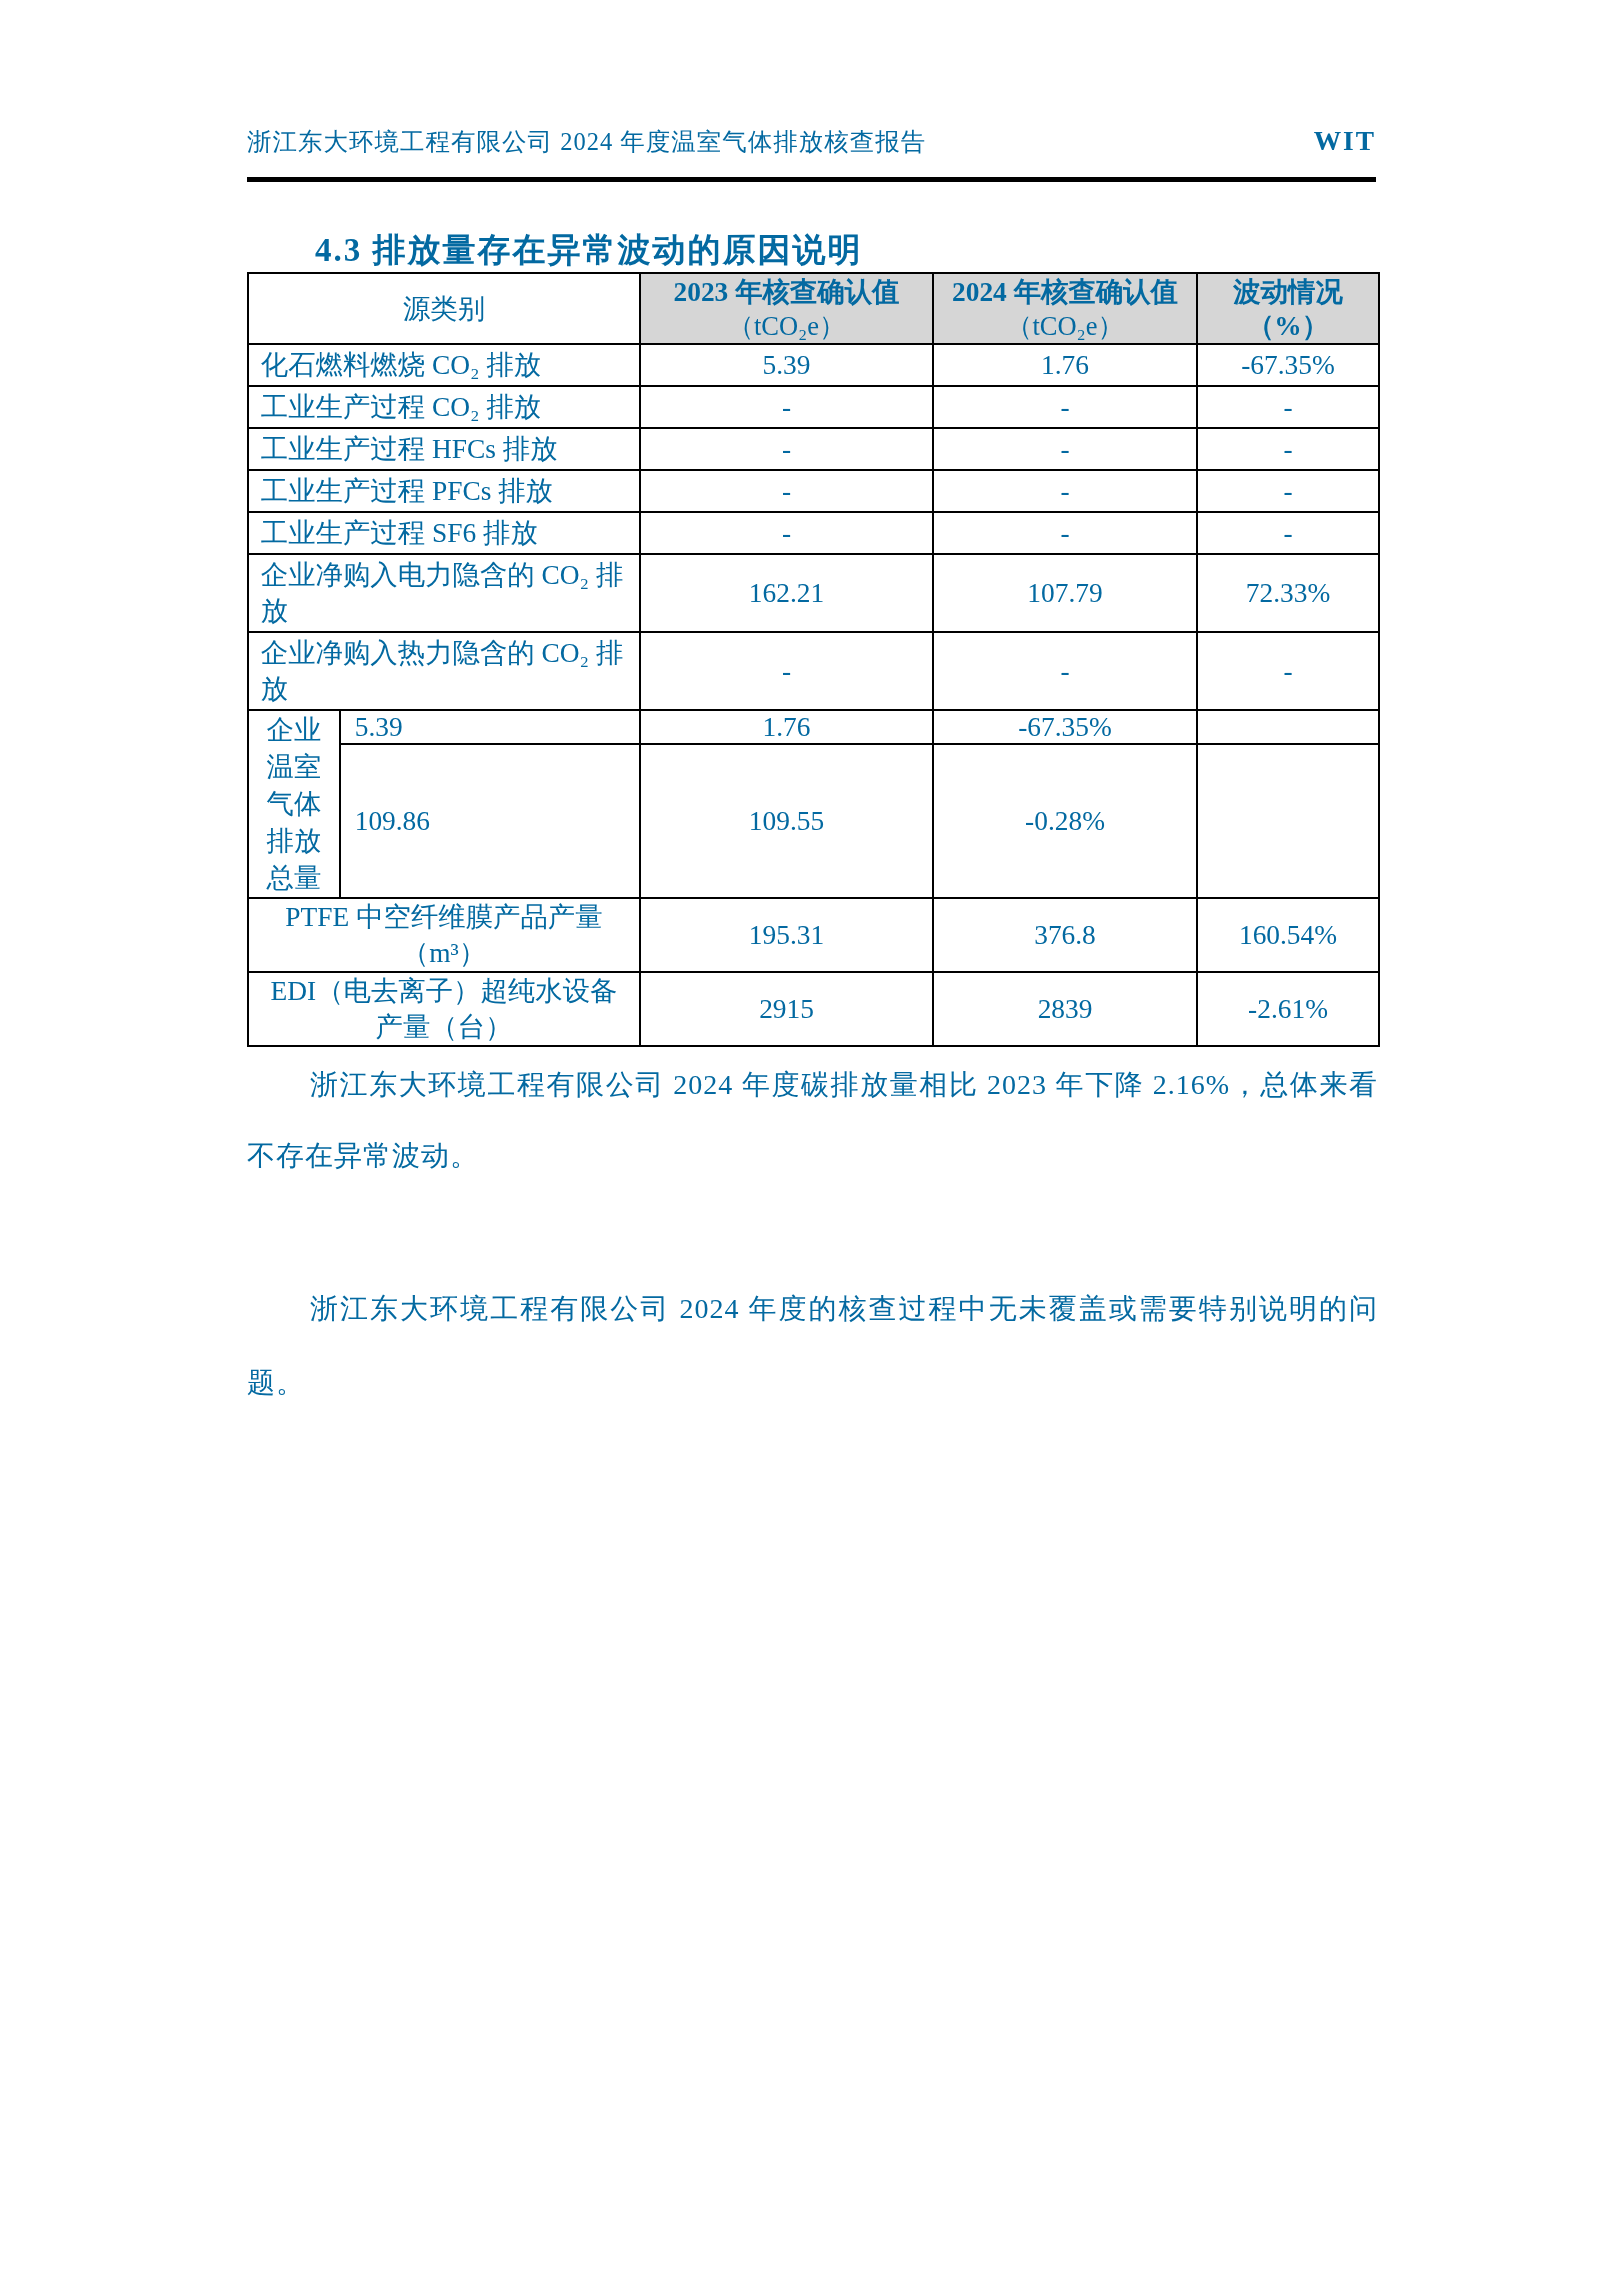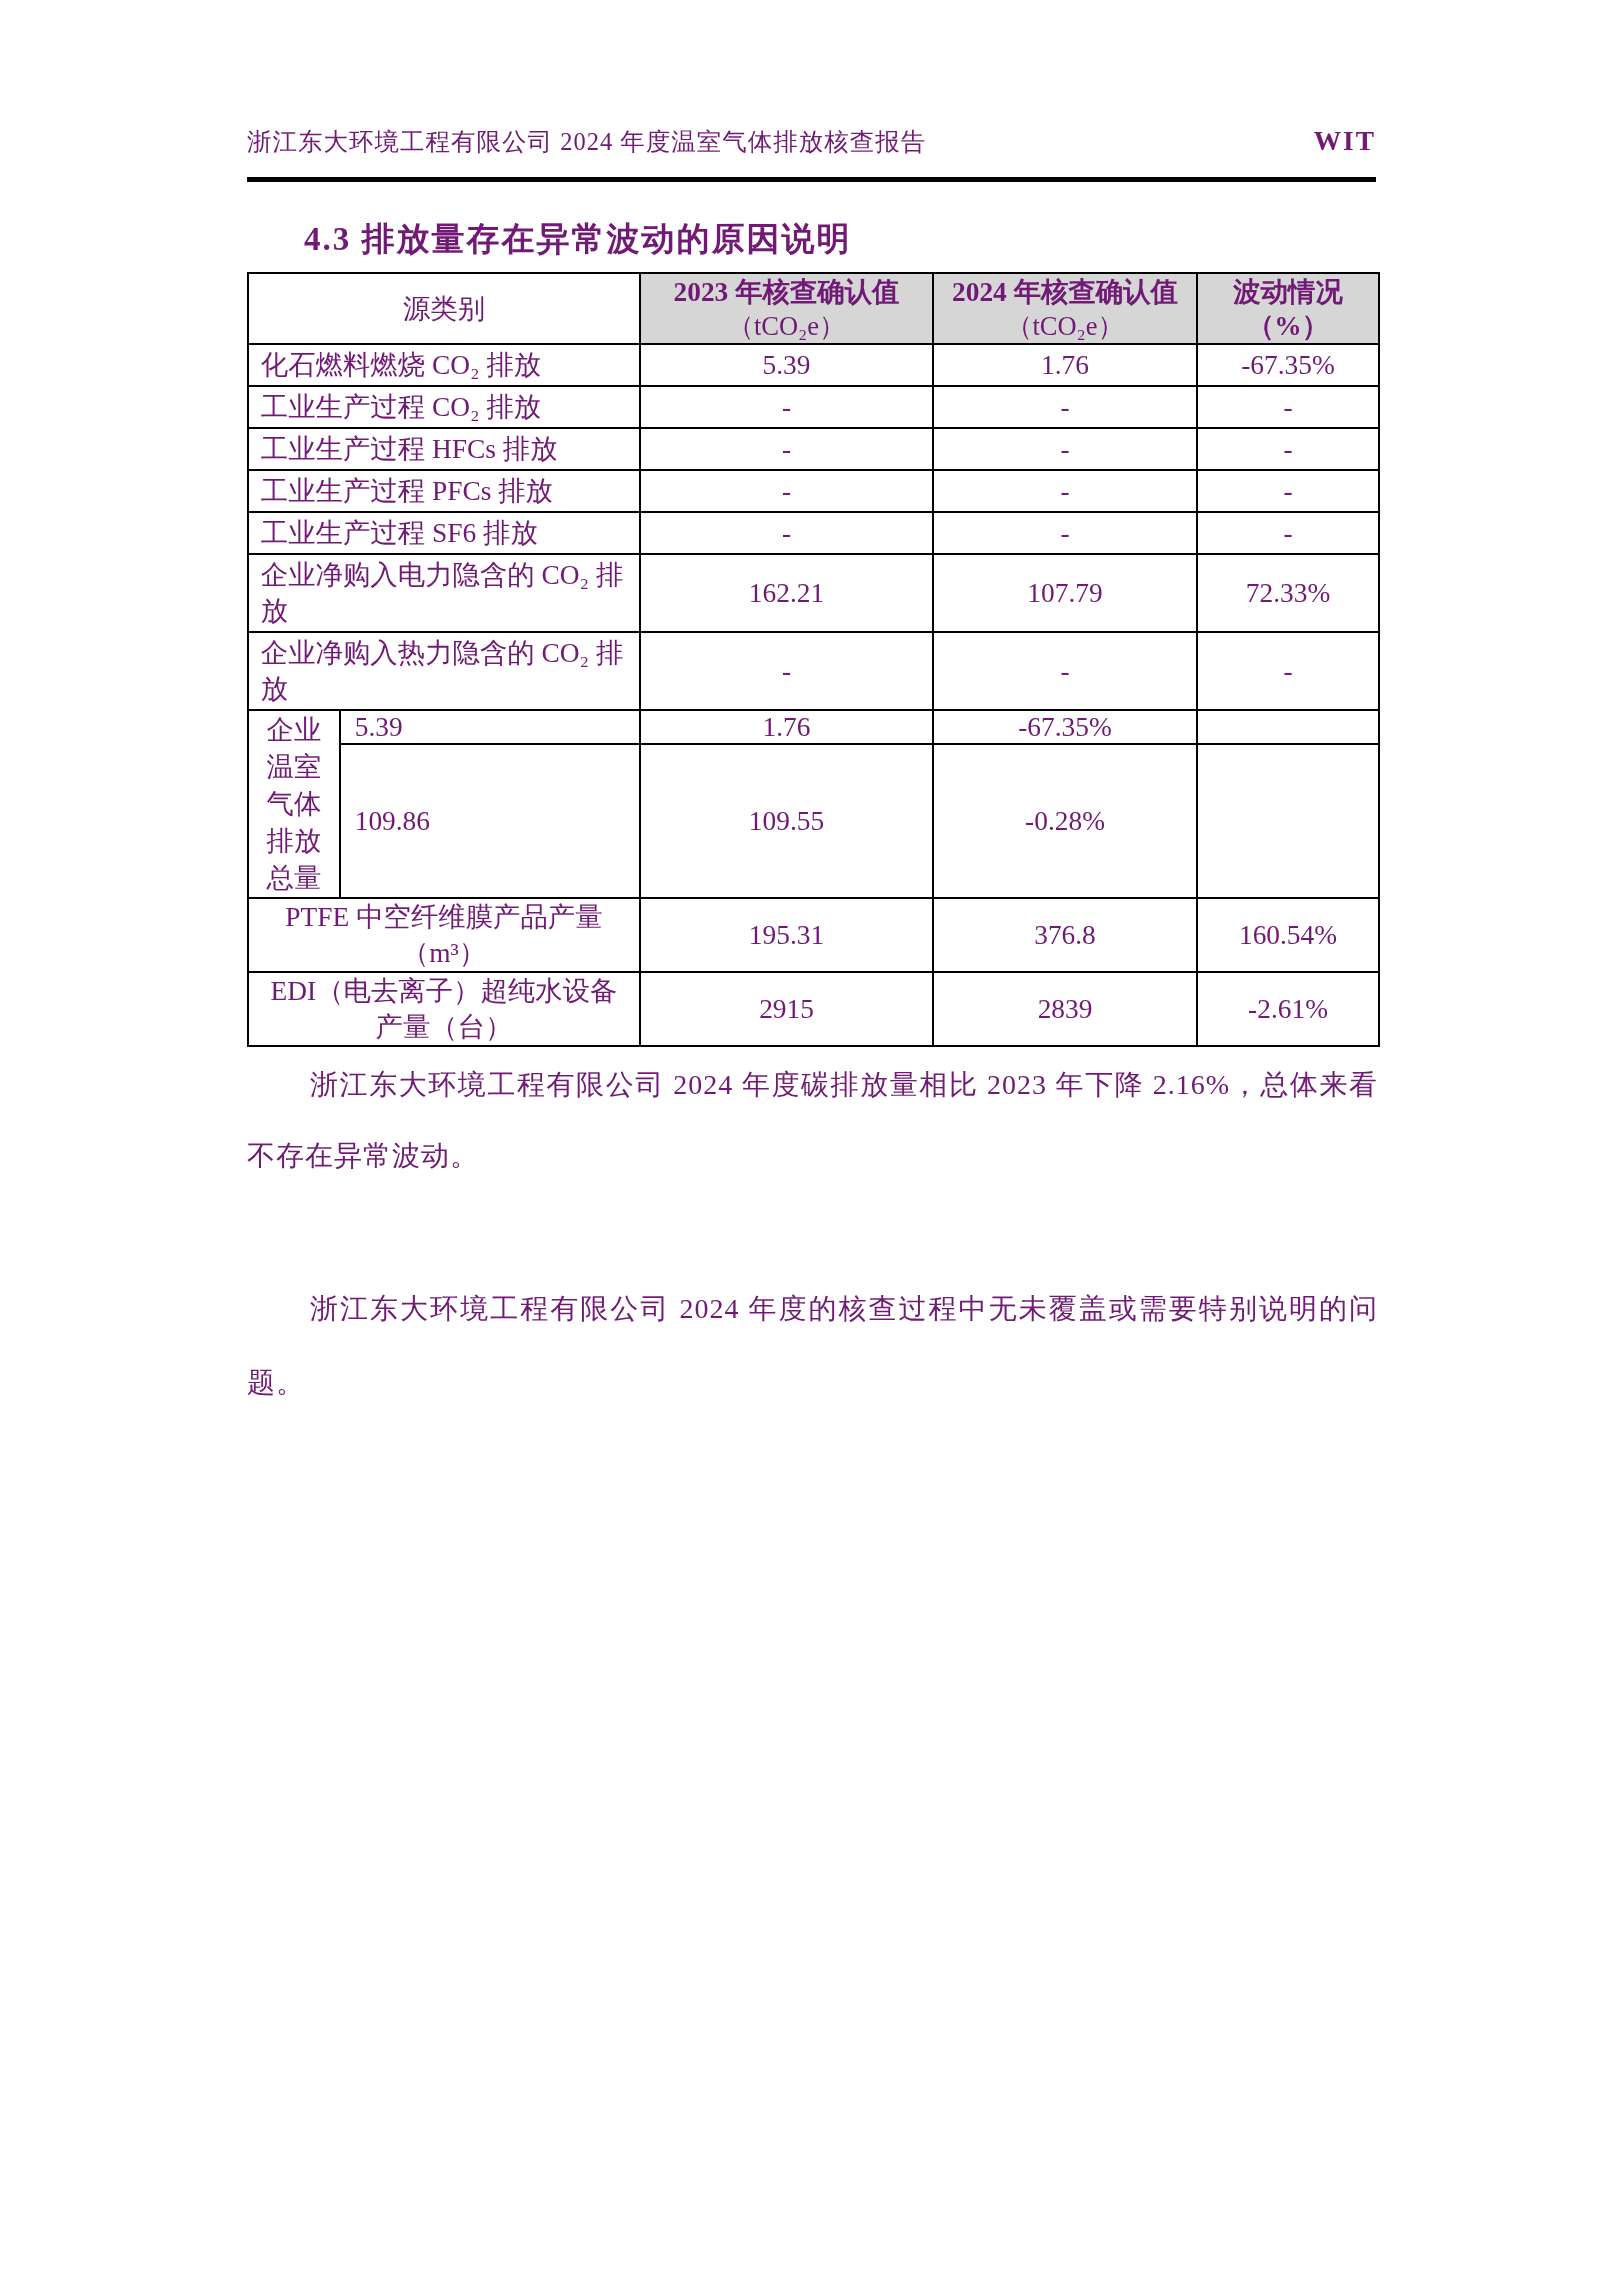--- a/index.html
+++ b/index.html
@@ -1,29 +1,29 @@
 <!DOCTYPE html>
 <html><head>
 <meta charset="utf-8">
 <style>
   html,body{margin:0;padding:0;background:#e8e8e8;}
   .page{
     position:relative;width:1621px;height:2292px;background:#ffffff;
-    font-family:"Liberation Serif","DejaVu Serif",serif;color:#701a75;
+    font-family:"Liberation Serif","DejaVu Serif",serif;color:#0369a1;
     margin:0 auto;overflow:hidden;
   }
   .doc-header{
     position:absolute;left:247px;right:245px;top:125px;
     display:flex;justify-content:space-between;align-items:baseline;
     font-size:24.5px;letter-spacing:1px;
   }
   .doc-header .brand{font-size:27.4px;font-weight:bold;letter-spacing:2px;}
   .header-rule{position:absolute;left:247px;right:245px;top:177px;height:4.9px;background:#000;}
   .h43{
-    position:absolute;left:247px;top:216px;margin:1px;padding-left:56px;
+    position:absolute;left:247px;top:216px;margin:12px;padding-left:56px;
     font-size:33px;font-weight:bold;letter-spacing:2px;
   }
   table.report{
     position:absolute;left:247px;top:272px;width:1131px;
     border-collapse:collapse;table-layout:fixed;font-size:27.4px;
   }
   table.report td{border:2.9px solid #000;text-align:center;vertical-align:middle;padding:0;}
   .gray{background:#d6d6d6;}
   tr.head-row{height:52px;}
   .hl1{font-weight:bold;font-size:27.4px;line-height:36px;}

